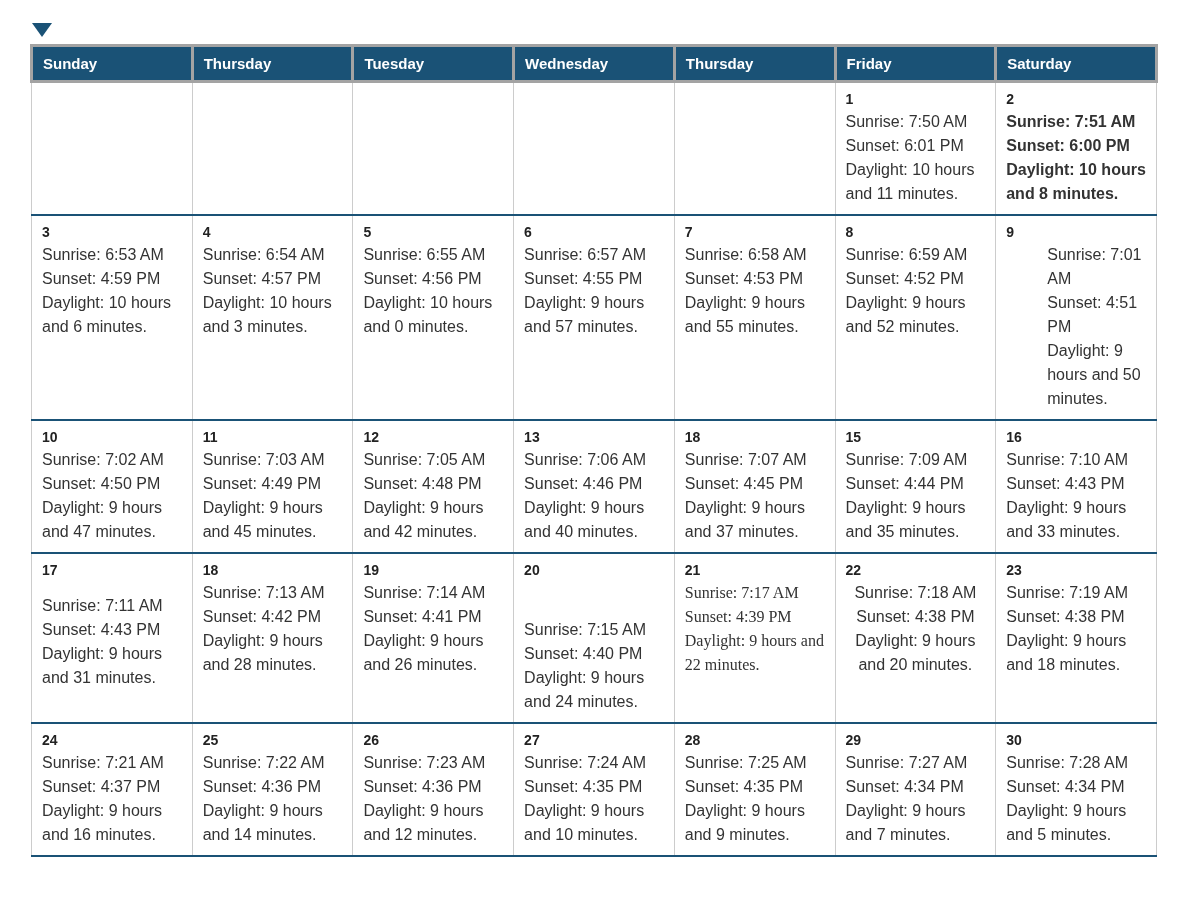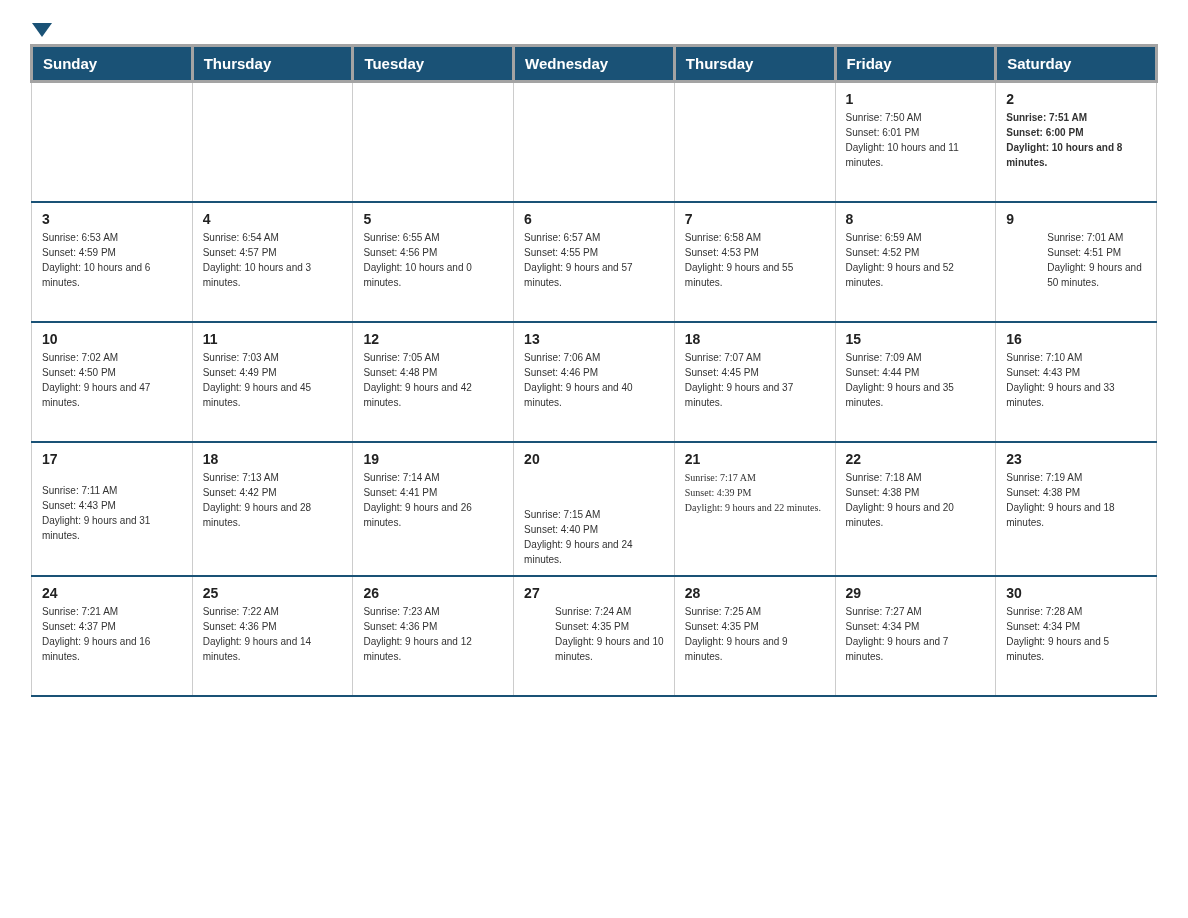--- a/index.html
+++ b/index.html
@@ -80,21 +80,21 @@
       border-bottom: 2px solid #1a5276;
     }
     .day-number {
       font-size: 14px;
       font-weight: bold;
       color: #222;
       display: block;
       margin-bottom: 3px;
     }
     .day-info {
-      font-size: 10px;
+      font-size: 16px;
       color: #333;
       line-height: 1.5;
     }
     .empty-cell { background: #fff; }
   </style>
 </head>
 <body>
 
 <div class="header">
   <div class="logo">
@@ -258,21 +258,21 @@
 Daylight: 9 hours and 24 minutes.</div>
         </td>
         <td>
           <span class="day-number">21</span>
           <div class="day-info" style="white-space: pre-line; font-family: Liberation Serif, serif;">Sunrise: 7:17 AM
 Sunset: 4:39 PM
 Daylight: 9 hours and 22 minutes.</div>
         </td>
         <td>
           <span class="day-number">22</span>
-          <div class="day-info" style="white-space: pre-line;">Sunrise: 7:18 AM
+          <div class="day-info" style="white-space: pre-line; text-align: center;">Sunrise: 7:18 AM
 Sunset: 4:38 PM
 Daylight: 9 hours and 20 minutes.</div>
         </td>
         <td>
           <span class="day-number">23</span>
           <div class="day-info" style="white-space: pre-line;">Sunrise: 7:19 AM
 Sunset: 4:38 PM
 Daylight: 9 hours and 18 minutes.</div>
         </td>
       </tr>
@@ -290,21 +290,21 @@
 Daylight: 9 hours and 14 minutes.</div>
         </td>
         <td>
           <span class="day-number">26</span>
           <div class="day-info" style="white-space: pre-line;">Sunrise: 7:23 AM
 Sunset: 4:36 PM
 Daylight: 9 hours and 12 minutes.</div>
         </td>
         <td>
           <span class="day-number">27</span>
-          <div class="day-info" style="white-space: pre-line; margin-left: 31px;">Sunrise: 7:24 AM
+          <div class="day-info" style="white-space: pre-line;">Sunrise: 7:24 AM
 Sunset: 4:35 PM
 Daylight: 9 hours and 10 minutes.</div>
         </td>
         <td>
           <span class="day-number">28</span>
           <div class="day-info" style="white-space: pre-line;">Sunrise: 7:25 AM
 Sunset: 4:35 PM
 Daylight: 9 hours and 9 minutes.</div>
         </td>
         <td>

